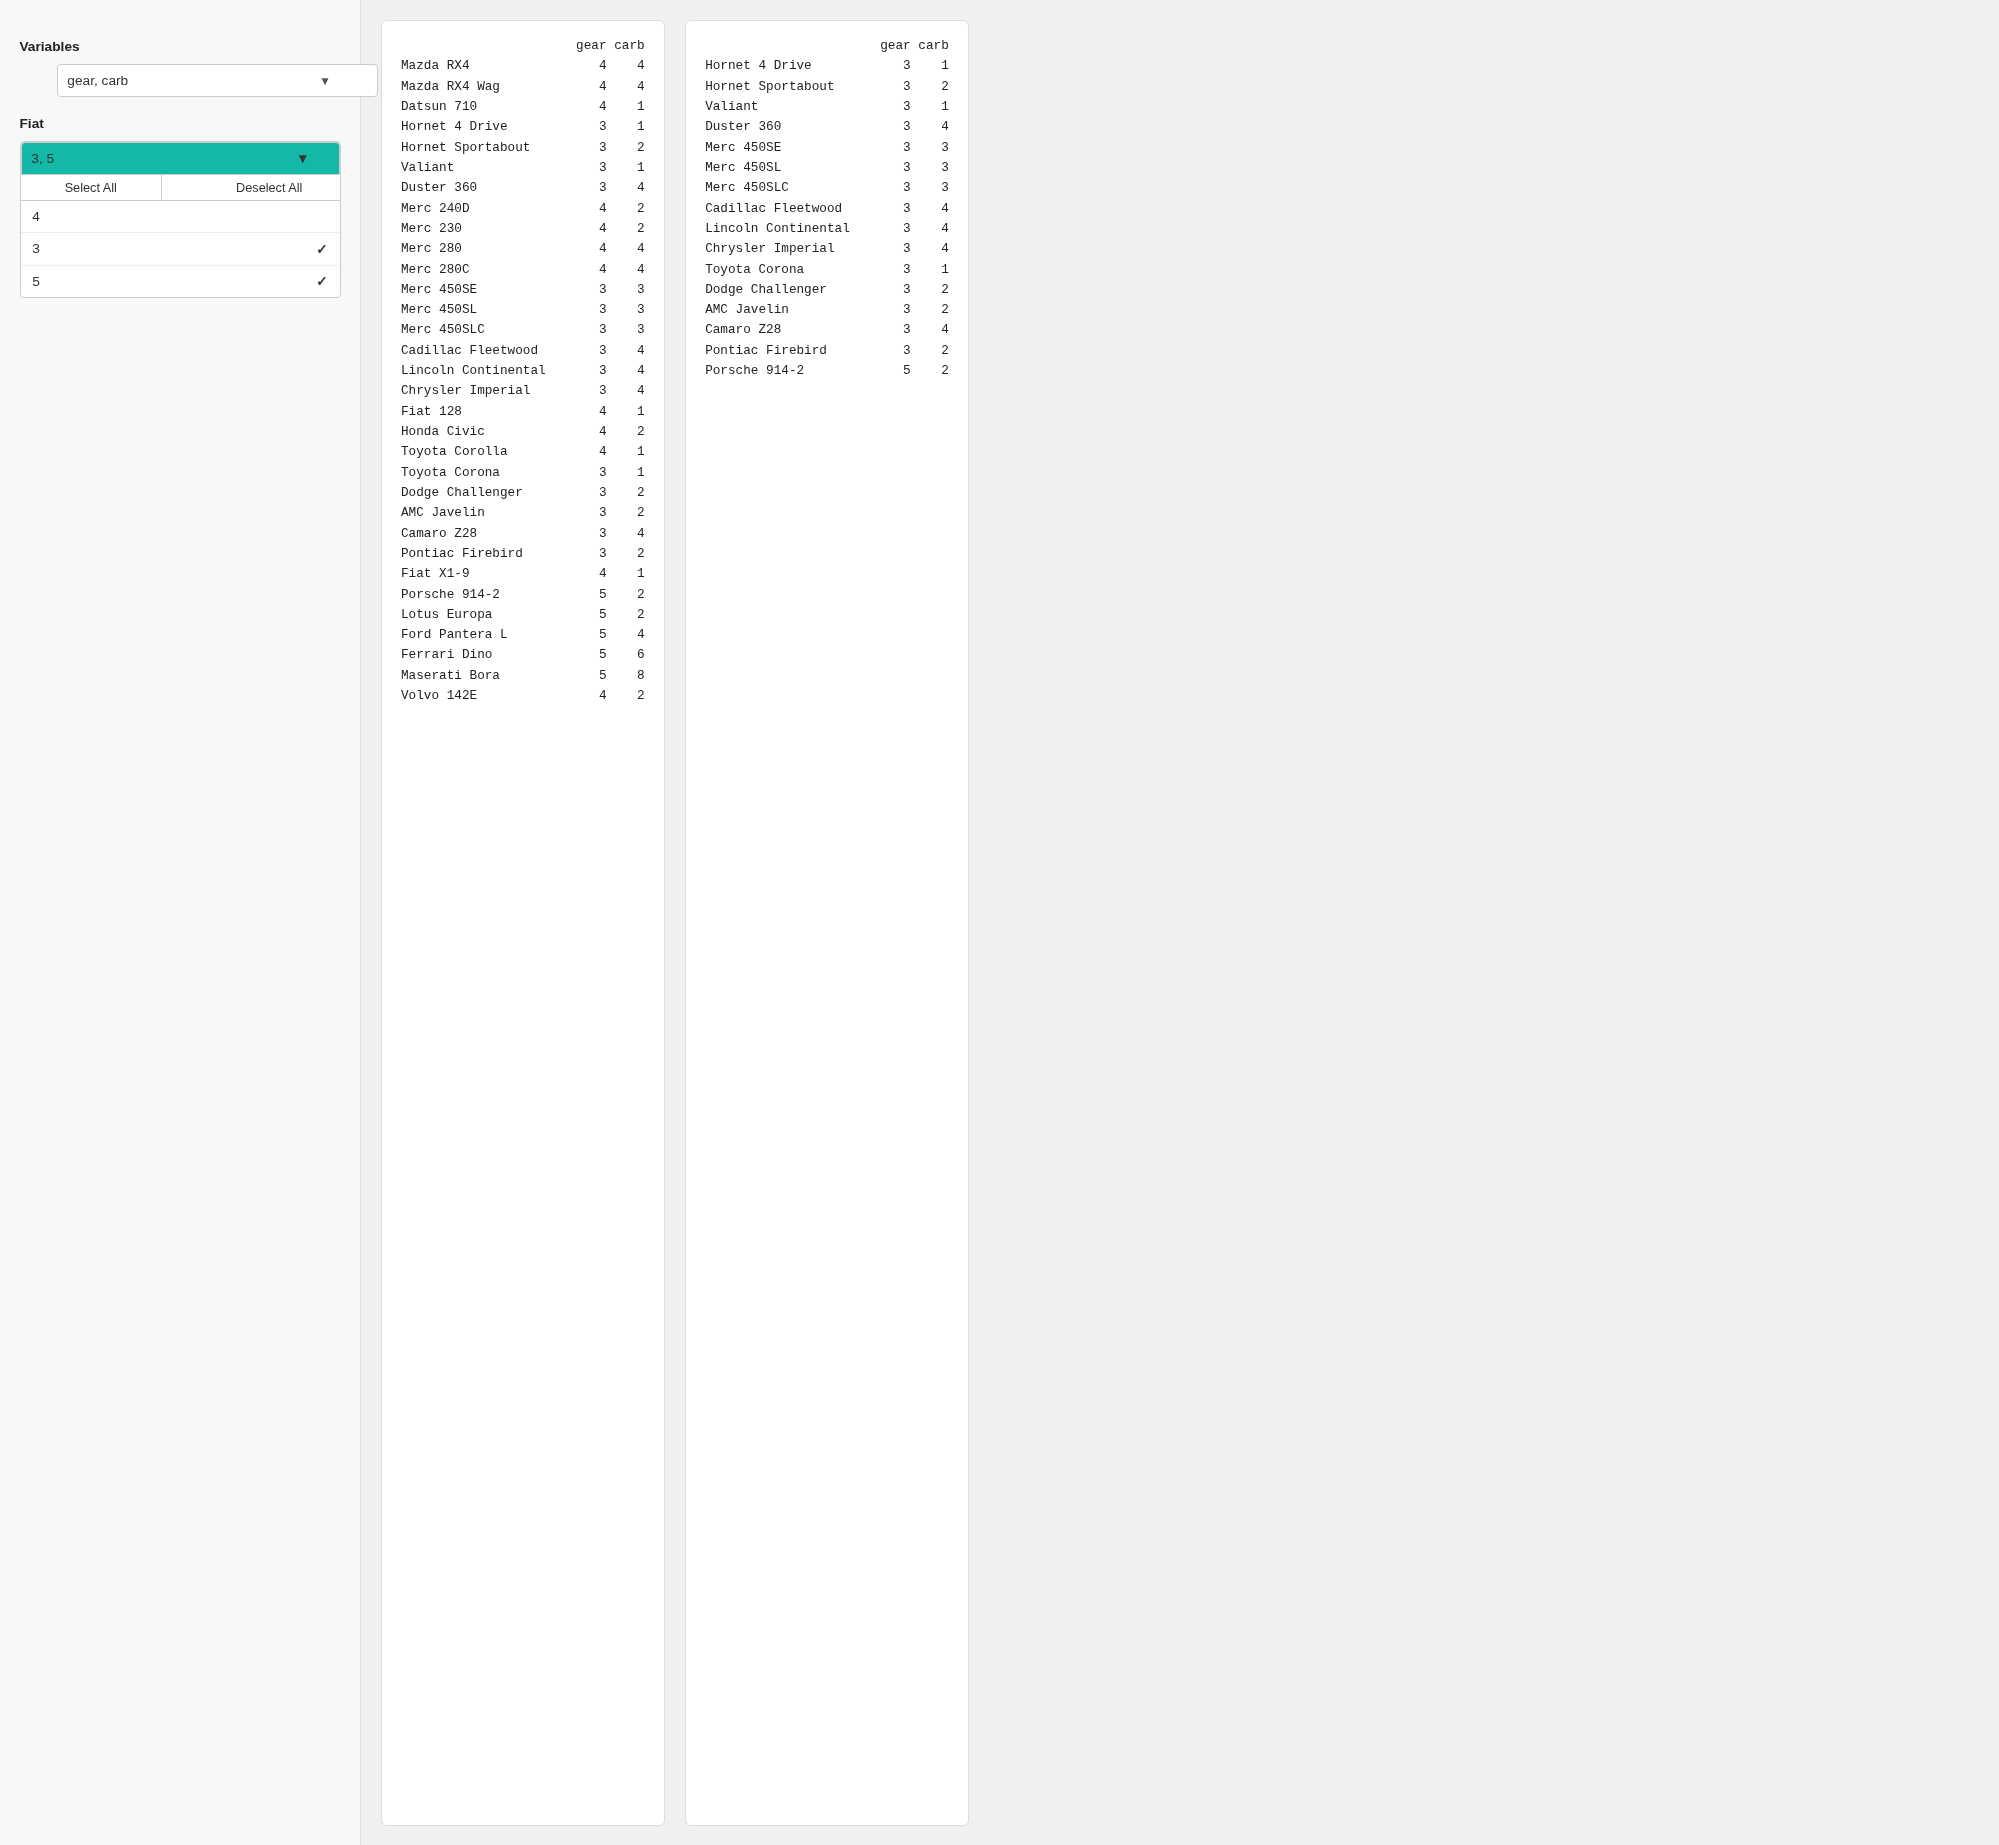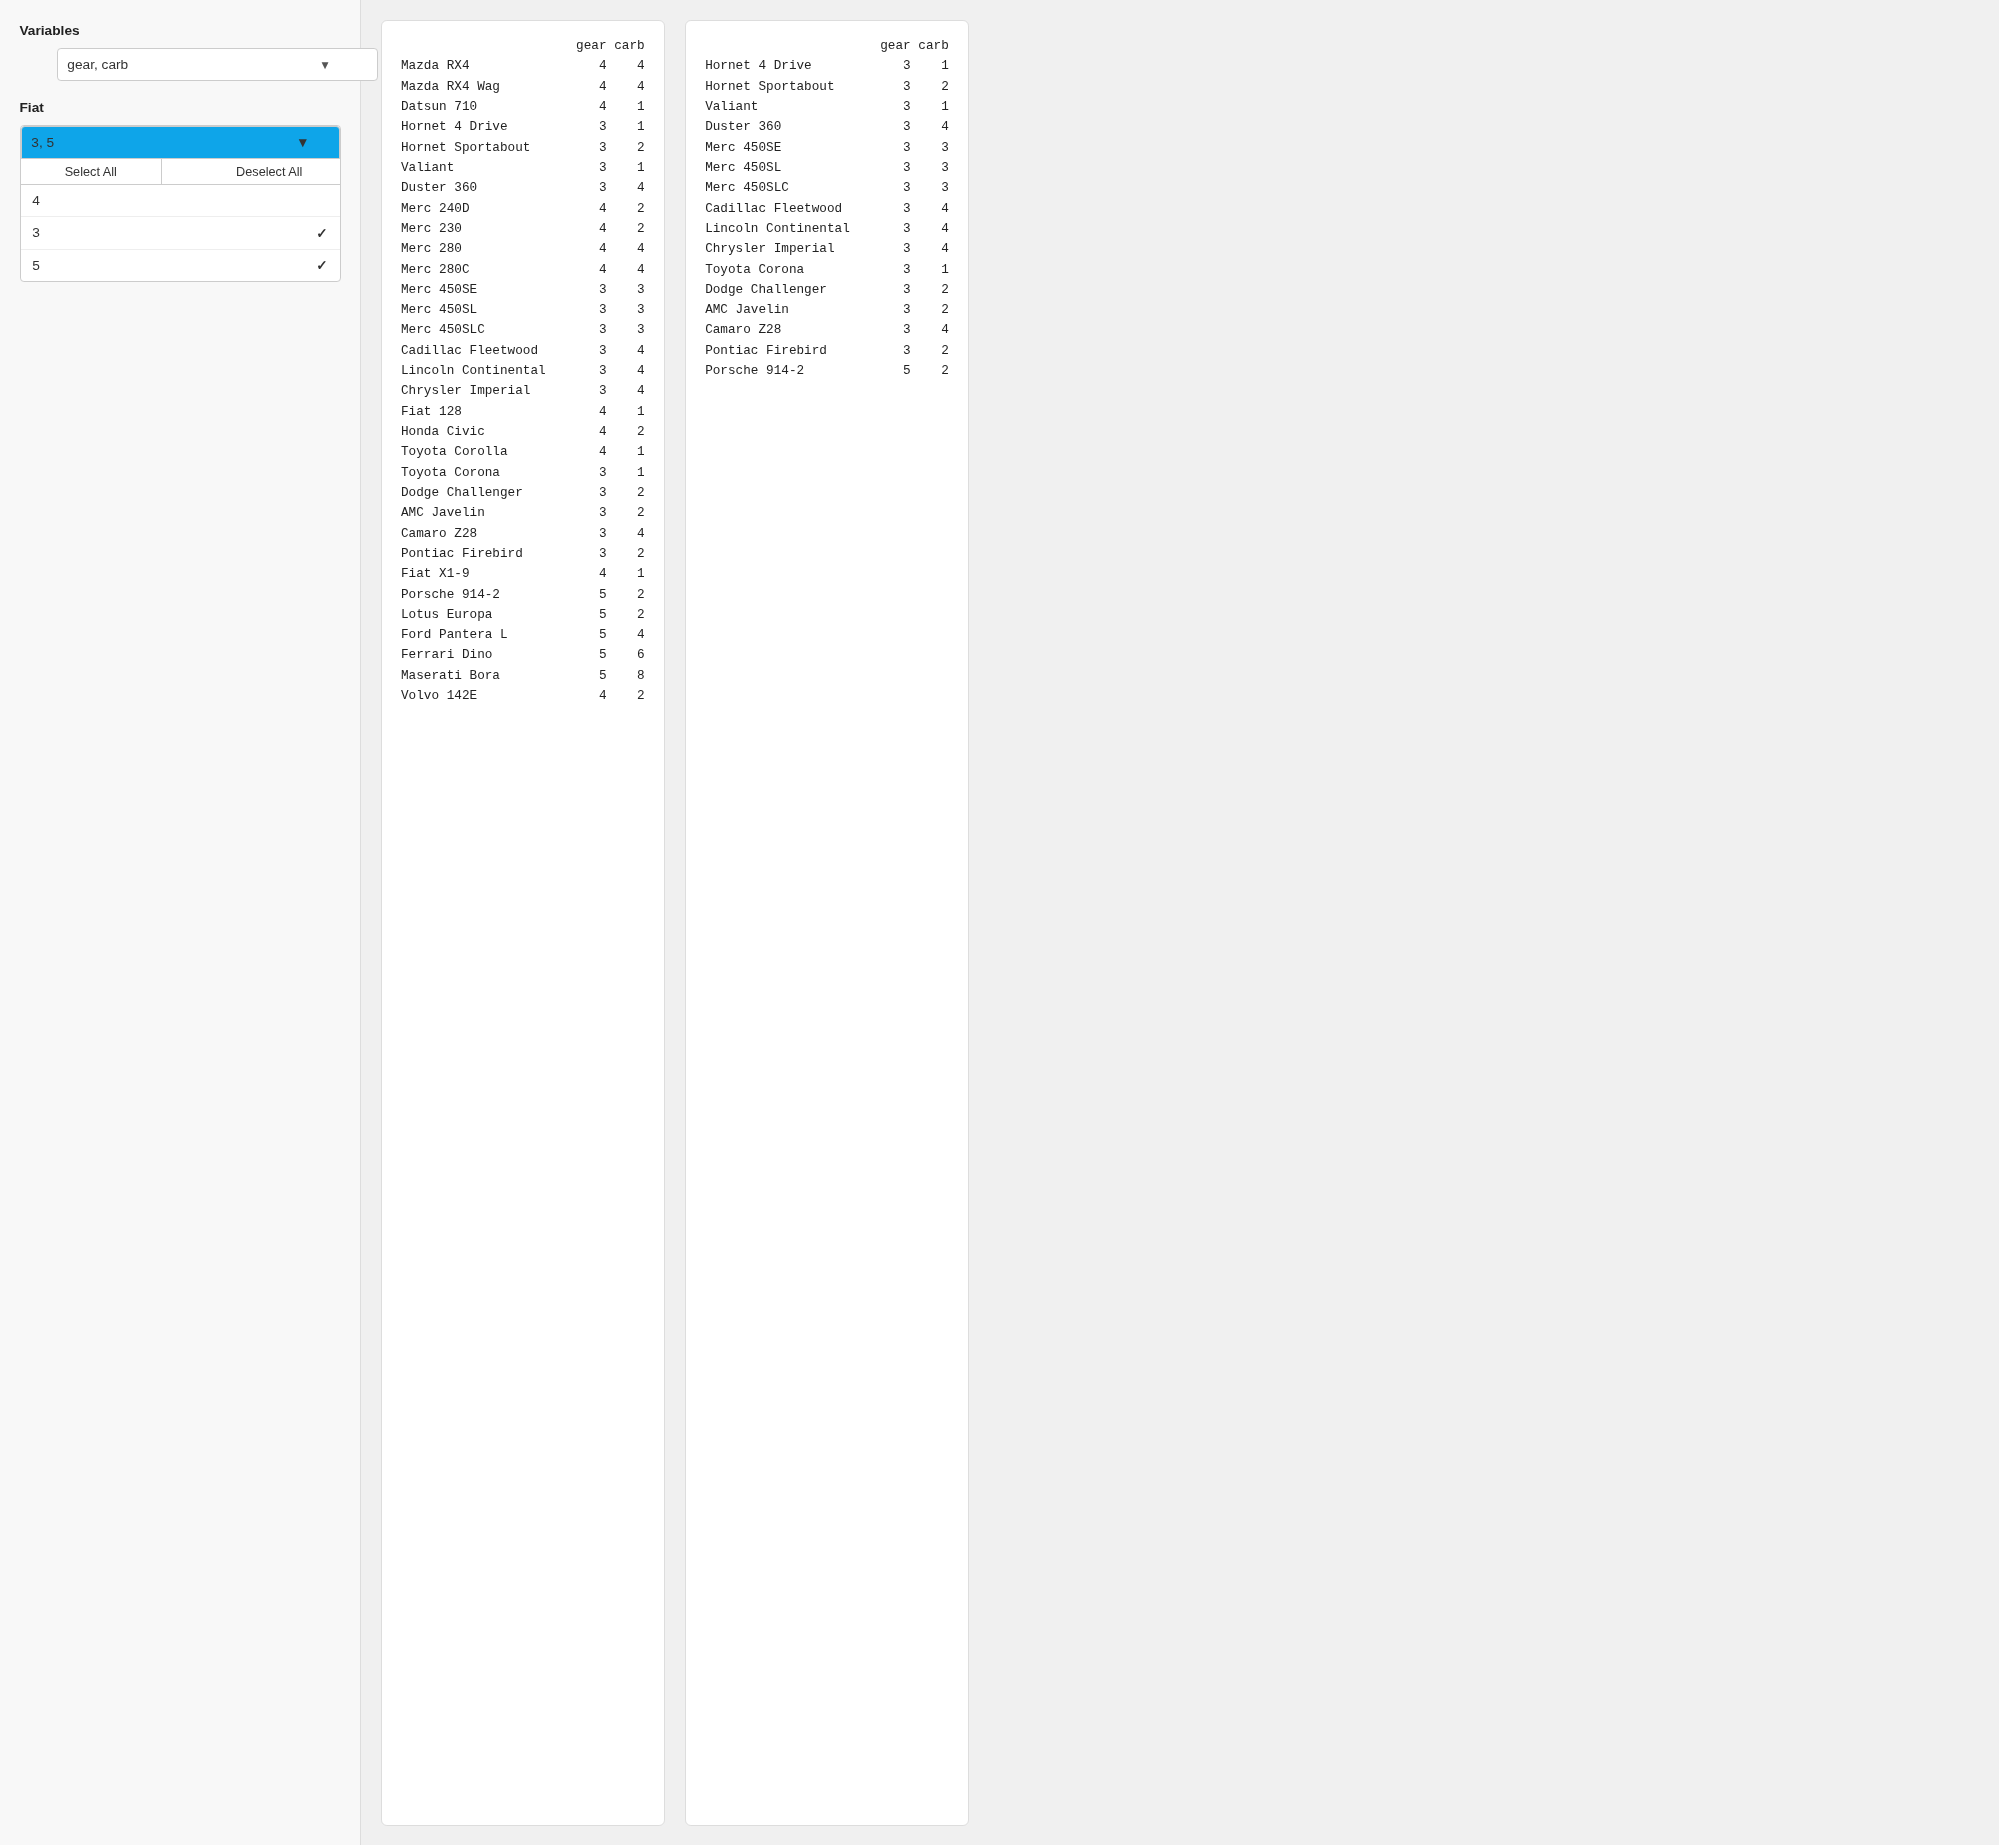--- a/index.html
+++ b/index.html
@@ -46,20 +46,21 @@
       pointer-events: none;
       color: #555;
       font-size: 11.7px;
     }
 
     .section-label {
       font-weight: 700;
       font-size: 13.7px;
       margin-bottom: 9.8px;
       color: #222;
+      margin-top: 16px;
     }
 
     .multiselect-box {
       border: 1px solid #ccc;
       border-radius: 3.9px;
       background: #fff;
       width: 100%;
     }
 
     .multiselect-header {
@@ -100,21 +101,21 @@
     .checkmark {
       color: #333;
       font-weight: bold;
     }
 
     .selected-display {
       width: 100%;
       padding: 7.8px 29px 7.8px 9.8px;
       border: 1px solid #ccc;
       border-radius: 3.9px 3.9px 0 0;
-      background: #0ea5e9;
+      background: #14b8a6;
       font-size: 13.7px;
       color: #333;
       position: relative;
       display: flex;
       align-items: center;
       justify-content: space-between;
       cursor: pointer;
     }
 
     .main-content {

